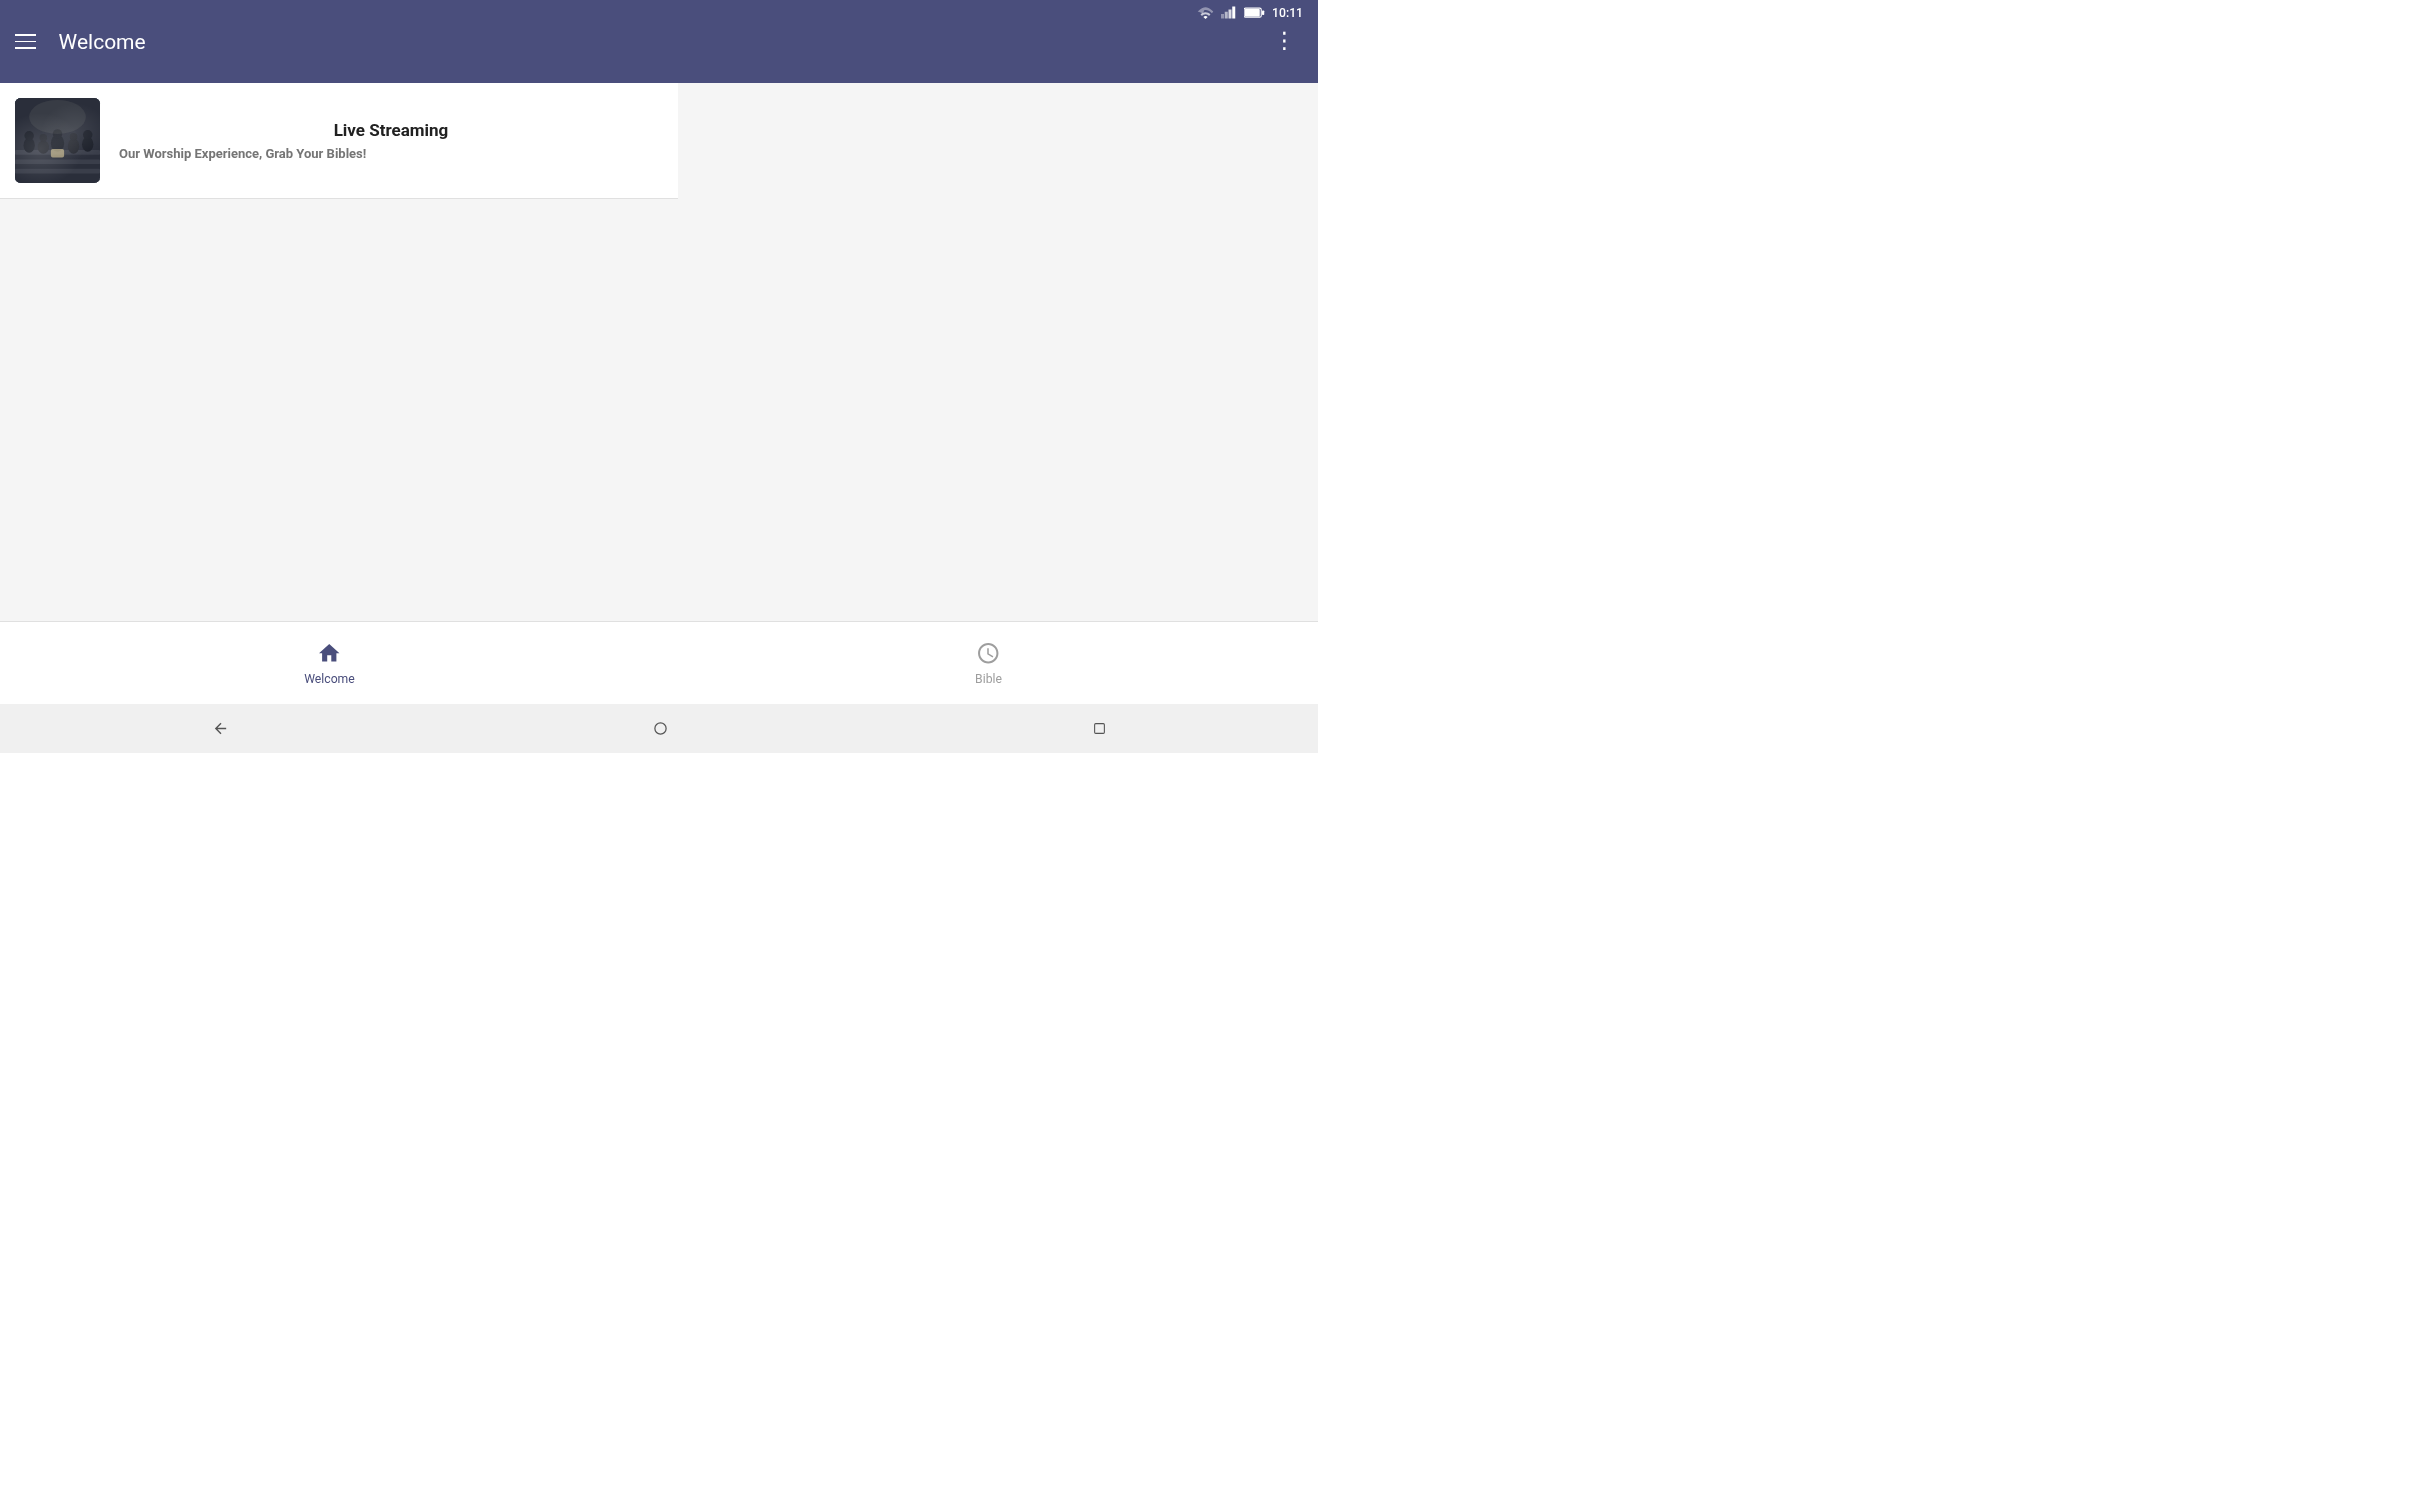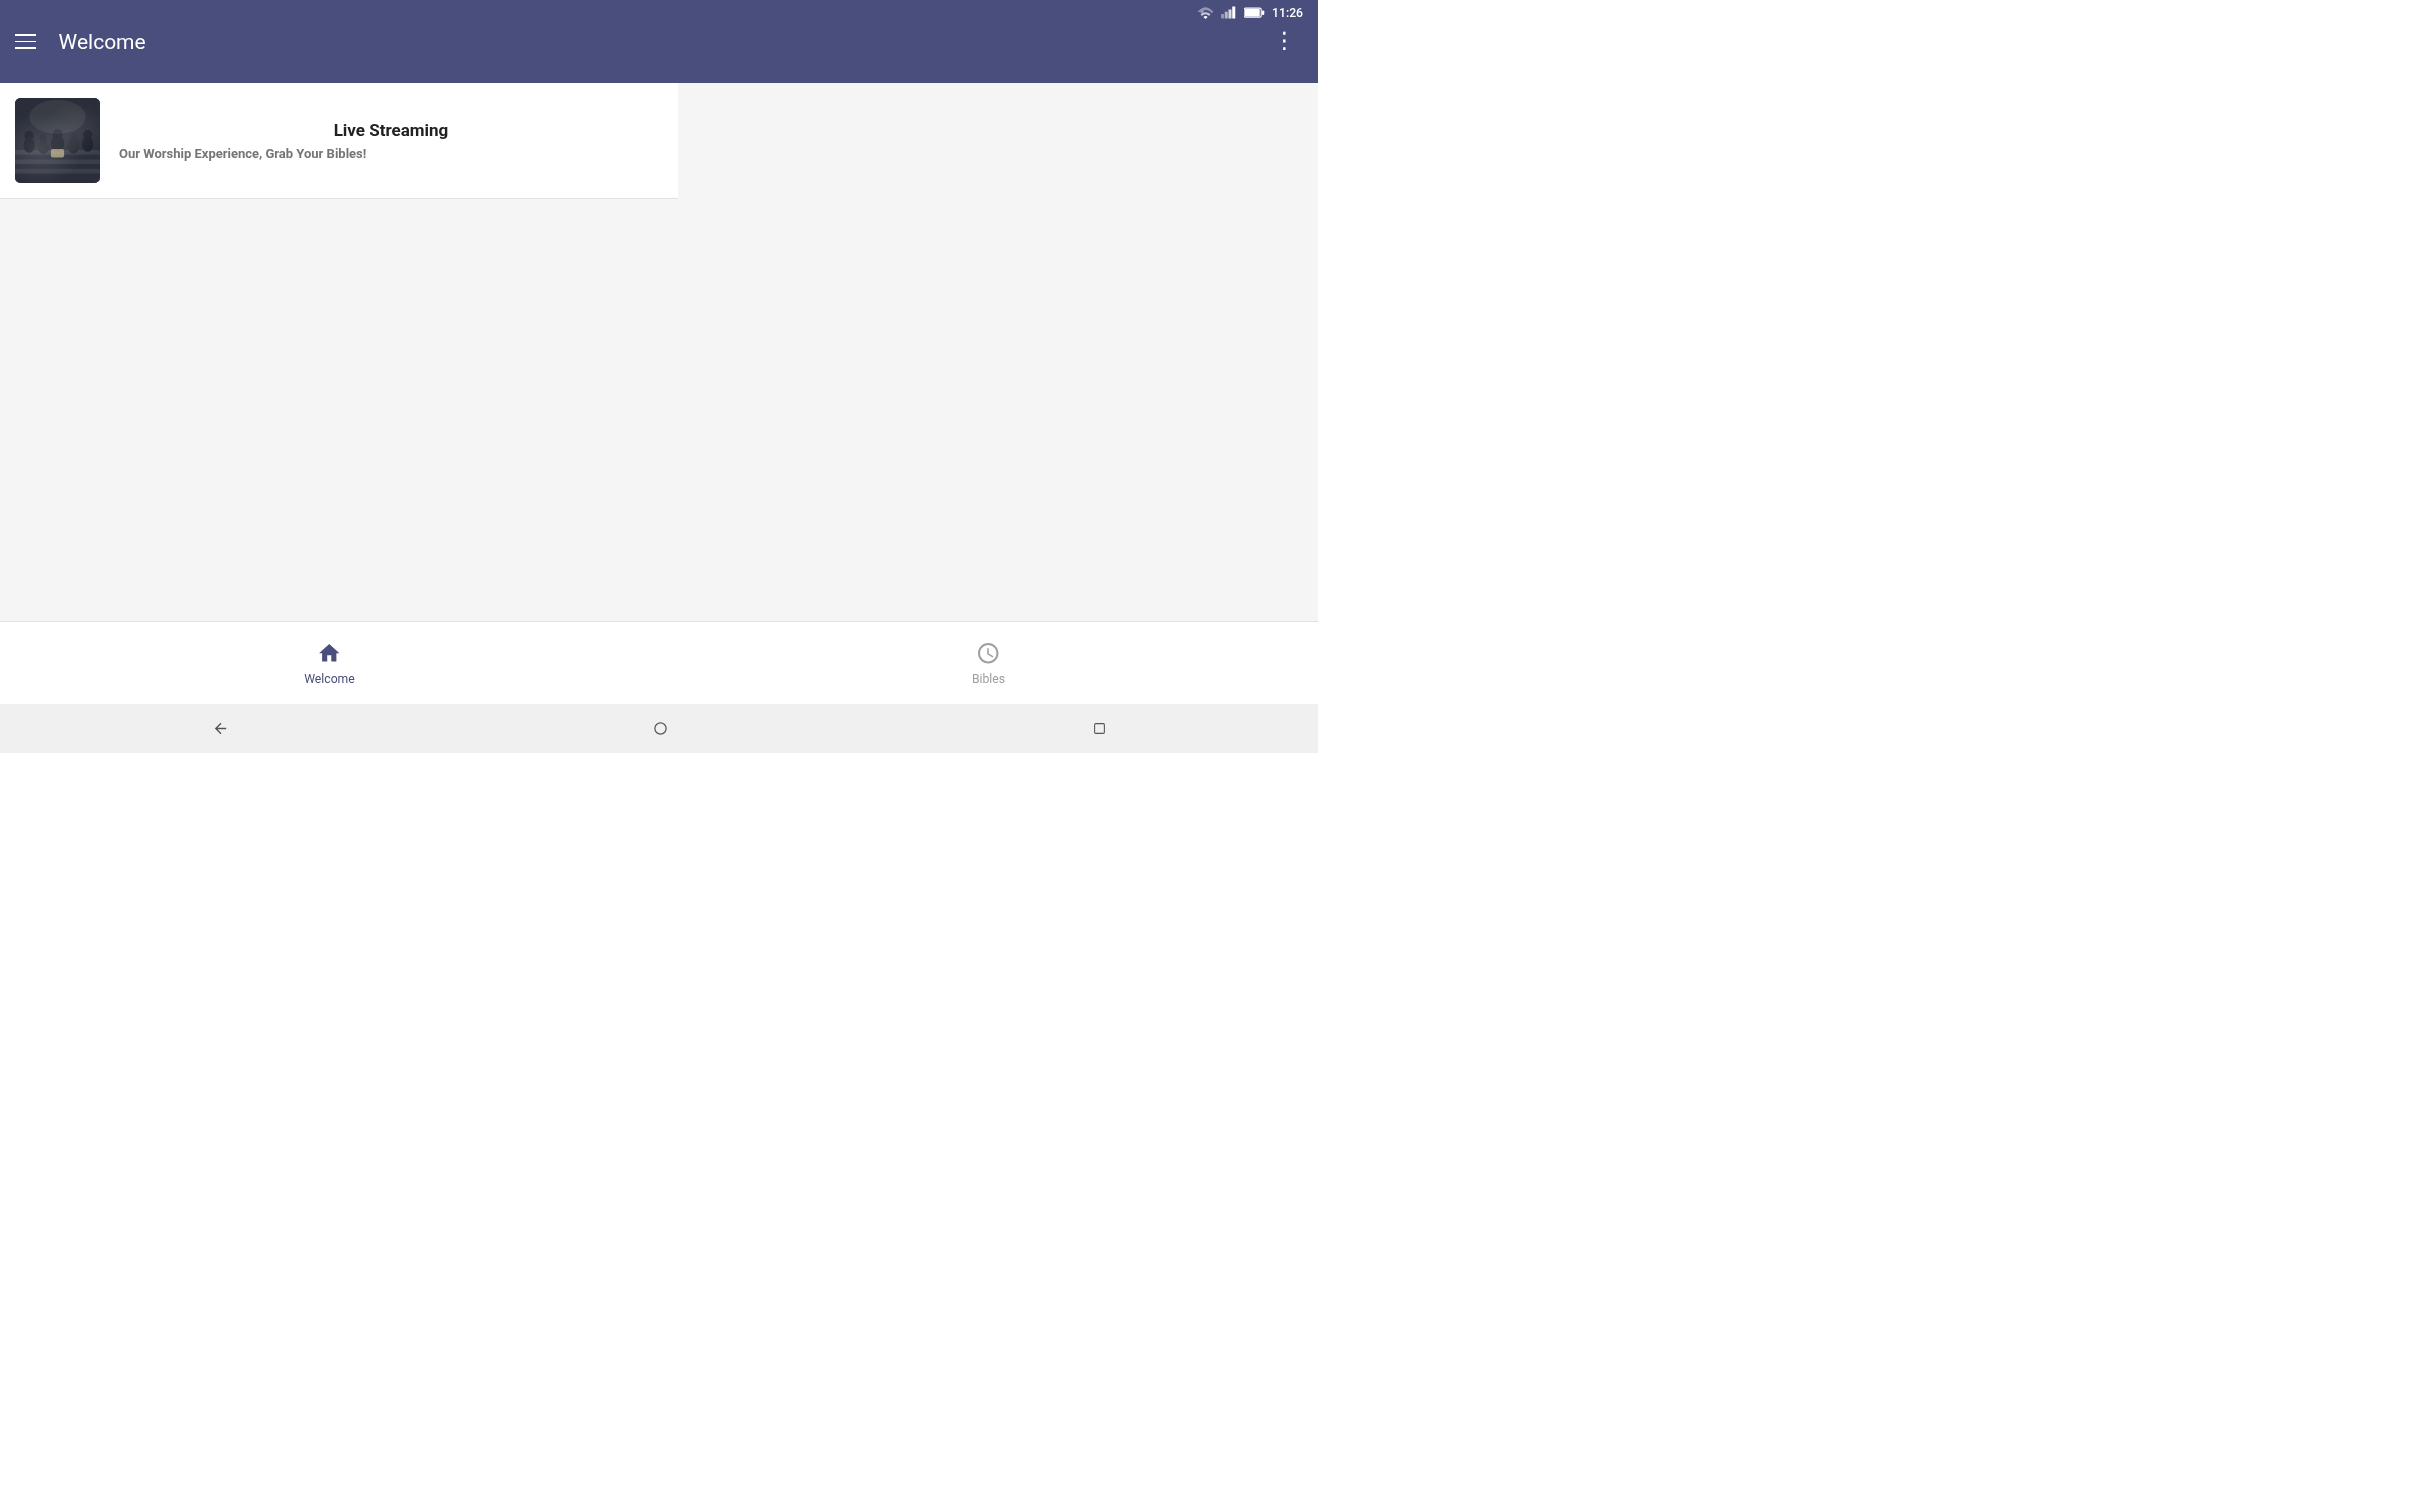--- a/index.html
+++ b/index.html
@@ -240,21 +240,21 @@
       <rect x="5" y="7" width="4" height="9" opacity="0.6"></rect>
       <rect x="10" y="4" width="4" height="12" opacity="0.8"></rect>
       <rect x="15" y="0" width="4" height="16"></rect>
     </svg>
 
     <svg width="21" height="11.3" viewBox="0 0 28 14" fill="white">
       <rect x="0" y="1" width="23" height="12" rx="2" stroke="white" stroke-width="1.5" fill="none"></rect>
       <rect x="1" y="2" width="20" height="10" rx="1" fill="white"></rect>
       <rect x="24" y="4" width="3" height="6" rx="1" fill="white"></rect>
     </svg>
-    <span class="status-time">11:26</span>
+    <span class="status-time">10:11</span>
   </div>
 
   <div class="more-vert">⋮</div>
 </div>
 
 <div class="main-content">
   <div class="card">
     <div class="card-thumbnail">
       <div class="card-thumbnail-inner">
         
@@ -301,21 +301,21 @@
     <span class="nav-label" style="color:#4a4e7c;">Welcome</span>
   </div>
 
 
   <div class="nav-item">
     <div class="nav-icon">
       <svg width="24.5" height="24.5" viewBox="0 0 24 24" xmlns="http://www.w3.org/2000/svg">
         <path d="M12 2C6.48 2 2 6.48 2 12s4.48 10 10 10 10-4.48 10-10S17.52 2 12 2zm0 18c-4.41 0-8-3.59-8-8s3.59-8 8-8 8 3.59 8 8-3.59 8-8 8zm.5-13H11v6l5.25 3.15.75-1.23-4.5-2.67V7z"></path>
       </svg>
     </div>
-    <span class="nav-label">Bibles</span>
+    <span class="nav-label">Bible</span>
   </div>
 
 
 
 </div>
 
 <div class="system-nav">
 
   <div class="sys-nav-btn">
     <svg width="17" height="17" viewBox="0 0 24 24">

